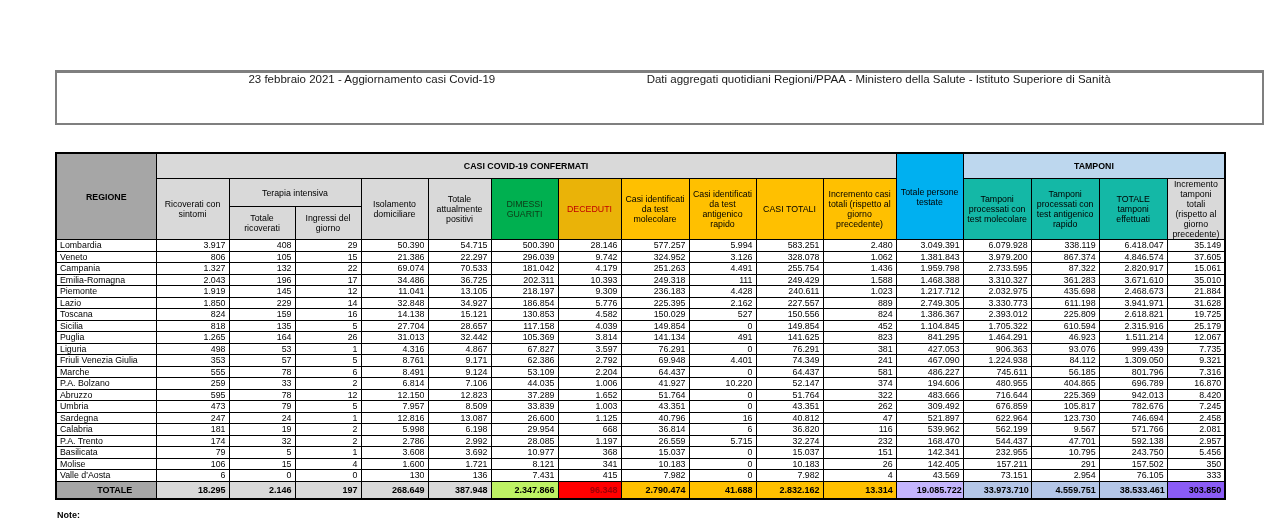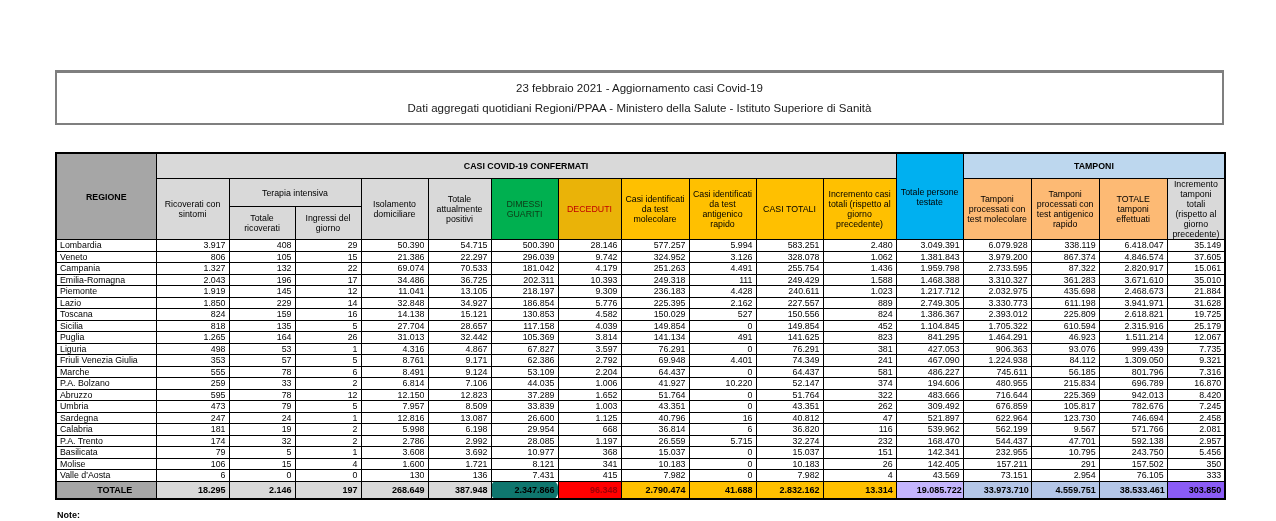--- a/index.html
+++ b/index.html
@@ -5,22 +5,23 @@
   html,body{margin:0;padding:0;}
   body{
     width:1276px;height:521px;position:relative;background:#ffffff;
     font-family:"Liberation Sans",sans-serif;color:#000;
     -webkit-font-smoothing:antialiased;
   }
   
   .title-box{
     position:absolute;left:55px;top:70px;width:1165px;height:50px;
     border:2px solid #7f7f7f;border-top-width:3px;background:#fff;
-    display:flex;flex-direction:column;justify-content:space-evenly;
+    display:flex;flex-direction:row;justify-content:space-evenly;
     text-align:center;
+    padding-left:40px;
   }
   .title-line{font-size:11.5px;line-height:12px;color:#1a1a1a;}
 
   
   table.covid{
     position:absolute;left:55px;top:152px;width:1169px;
     border-collapse:collapse;table-layout:fixed;
     border:2px solid #000;
   }
   table.covid th, table.covid td{
@@ -28,33 +29,33 @@
     font-size:8.8px;line-height:10px;vertical-align:middle;
   }
   thead th{font-weight:normal;text-align:center;background:#d9d9d9;line-height:10.5px;}
   th.hdr-regione{background:#a6a6a6;font-weight:bold;font-size:9.5px;}
   th.hdr-confermati{background:#d9d9d9;font-weight:bold;font-size:10.5px;height:24px;}
   th.hdr-tamponi-group{background:#bdd7ee;font-weight:bold;font-size:10.5px;}
   th.hdr-testate{background:#00b0f0;}
   th.h-green{background:#00b050;color:#0d3b16;}
   th.h-red{background:#eab308;color:#c00000;}
   th.h-yellow{background:#ffc000;}
-  th.h-blue{background:#fdba74;}
+  th.h-blue{background:#14b8a6;}
   th.h-gray{background:#d9d9d9;}
   tr.h-row2 th{height:27px;}
   tr.h-row3 th{height:31px;}
 
   tbody td{height:10.5px;background:#fff;}
   td.region{text-align:left;}
   td.num{text-align:right;}
 
   tr.totale-row td{height:16px;font-weight:bold;font-size:9px;padding-left:20px;}
   td.t-label{background:#a6a6a6;text-align:center;}
   td.t-gray{background:#d9d9d9;}
-  td.t-green{background:#0f766e;border-radius:6px;}
+  td.t-green{background:#bef264;}
   td.t-red{background:#ff0000;color:#9c0006;}
   td.t-yellow{background:#ffc000;}
   td.t-cyan{background:#c4b5fd;}
   td.t-lav{background:#b4c6e7;}
   td.t-bfgray{background:#8b5cf6;}
 
   .note{position:absolute;left:57px;top:510px;font-size:9px;font-weight:bold;}
 </style>
 </head>
 <body>
@@ -349,21 +350,21 @@
         <td class="num">6.814</td>
         <td class="num">7.106</td>
         <td class="num">44.035</td>
         <td class="num">1.006</td>
         <td class="num">41.927</td>
         <td class="num">10.220</td>
         <td class="num">52.147</td>
         <td class="num">374</td>
         <td class="num">194.606</td>
         <td class="num">480.955</td>
-        <td class="num">215.834</td>
+        <td class="num">404.865</td>
         <td class="num">696.789</td>
         <td class="num">16.870</td>
       </tr>
       <tr>
         <td class="region">Abruzzo</td>
         <td class="num">595</td>
         <td class="num">78</td>
         <td class="num">12</td>
         <td class="num">12.150</td>
         <td class="num">12.823</td>

